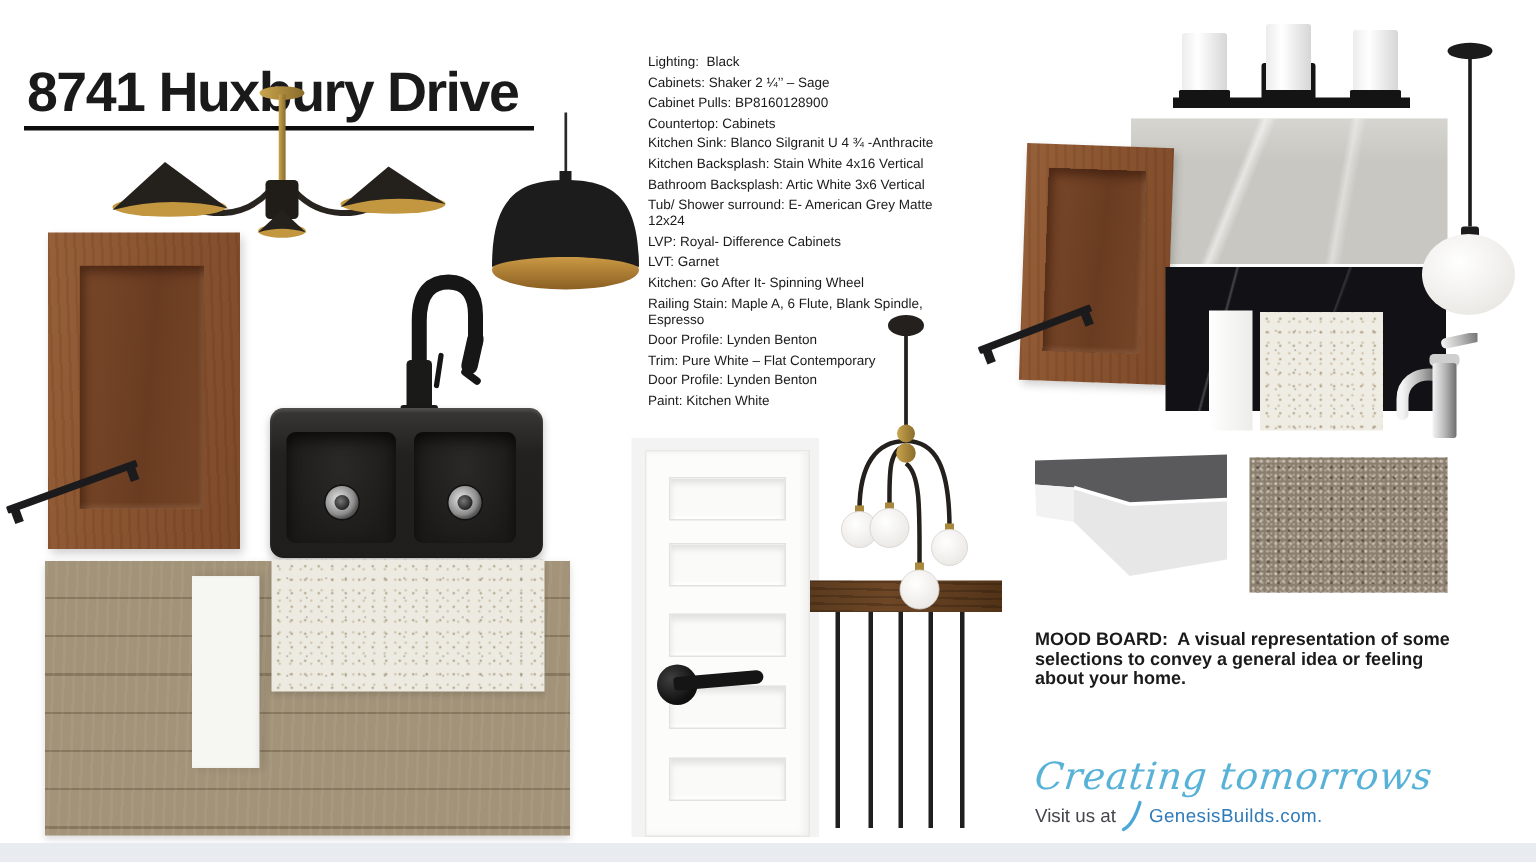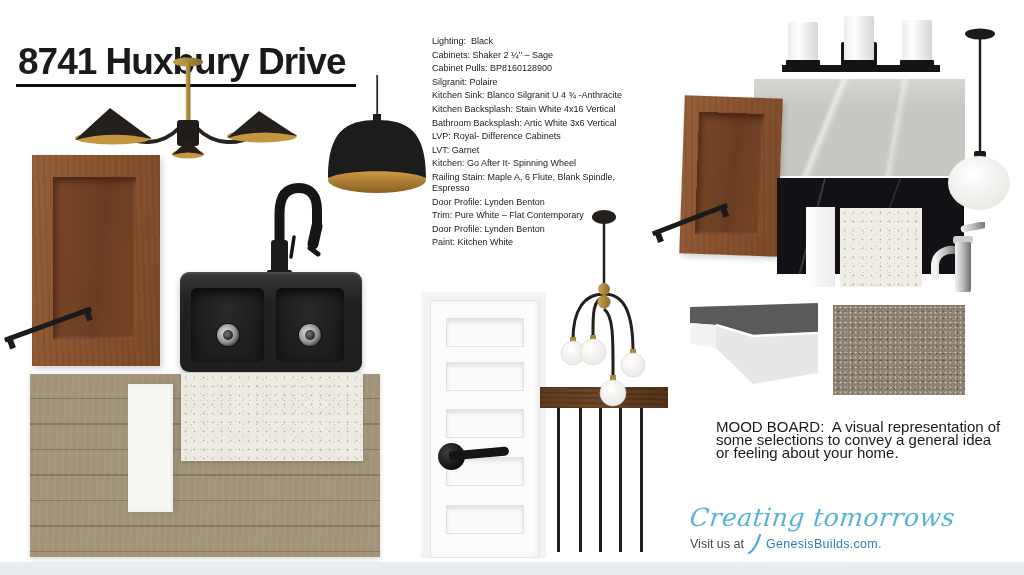--- a/index.html
+++ b/index.html
@@ -97,44 +97,45 @@
         transform:rotate(-5deg);}
 
   
   #rail-board{left:540px;top:387px;width:128px;height:21px;
       background:linear-gradient(90deg,#5a3a1e,#6e4726 40%,#523318);
       background-image:repeating-linear-gradient(1deg,rgba(0,0,0,.18) 0 1.5px,transparent 1.5px 5px),
                        linear-gradient(90deg,#5a3a1e,#6e4726 40%,#523318);}
   .spindle{top:408px;width:3px;height:144px;background:#1f1f1f;}
 
   
-  #notes{left:716px;top:420px;width:292px;font-size:15px;line-height:13px;}
+  #notes{left:690px;top:420px;width:292px;font-size:12px;line-height:13px;font-weight:bold;}
   #notes p{margin:0 0 7px 0;white-space:pre-wrap;}
   #footer{left:690px;top:503px;}
   #tagline{font-family:"DejaVu Serif",serif;font-style:italic;font-size:25px;color:#58b2d8;
            letter-spacing:.5px;transform:skewX(-6deg);display:inline-block;}
   #visit-row{margin-top:1px;font-size:12.5px;font-weight:normal;color:#45454e;display:flex;align-items:center;gap:3px;}
   #site{color:#2f7ab8;letter-spacing:.3px;}
   #strip{left:0;top:562px;width:1024px;height:13px;background:#e8ebf0;}
 </style>
 </head>
 <body>
 
 <div id="board">
 
   <div class="abs" id="title">8741 Huxbury Drive</div>
 
   <div class="abs" id="spec-list">
       <div class="spec-item">Lighting:  Black</div>
       <div class="spec-item">Cabinets: Shaker 2 ¼’’ – Sage</div>
       <div class="spec-item">Cabinet Pulls: BP8160128900</div>
-      <div class="spec-item">Silgranit: Polaire</div>
+      <div class="spec-item">Countertop: Cabinets</div>
       <div class="spec-item">Kitchen Sink: Blanco Silgranit U 4 ¾ -Anthracite</div>
       <div class="spec-item">Kitchen Backsplash: Stain White 4x16 Vertical</div>
       <div class="spec-item">Bathroom Backsplash: Artic White 3x6 Vertical</div>
+      <div class="spec-item">Tub/ Shower surround: E- American Grey Matte 12x24</div>
       <div class="spec-item">LVP: Royal- Difference Cabinets</div>
       <div class="spec-item">LVT: Garnet</div>
       <div class="spec-item">Kitchen: Go After It- Spinning Wheel</div>
       <div class="spec-item">Railing Stain: Maple A, 6 Flute, Blank Spindle, Espresso</div>
       <div class="spec-item">Door Profile: Lynden Benton</div>
       <div class="spec-item">Trim: Pure White – Flat Contemporary</div>
       <div class="spec-item">Door Profile: Lynden Benton</div>
       <div class="spec-item">Paint: Kitchen White</div>
     </div>
 

